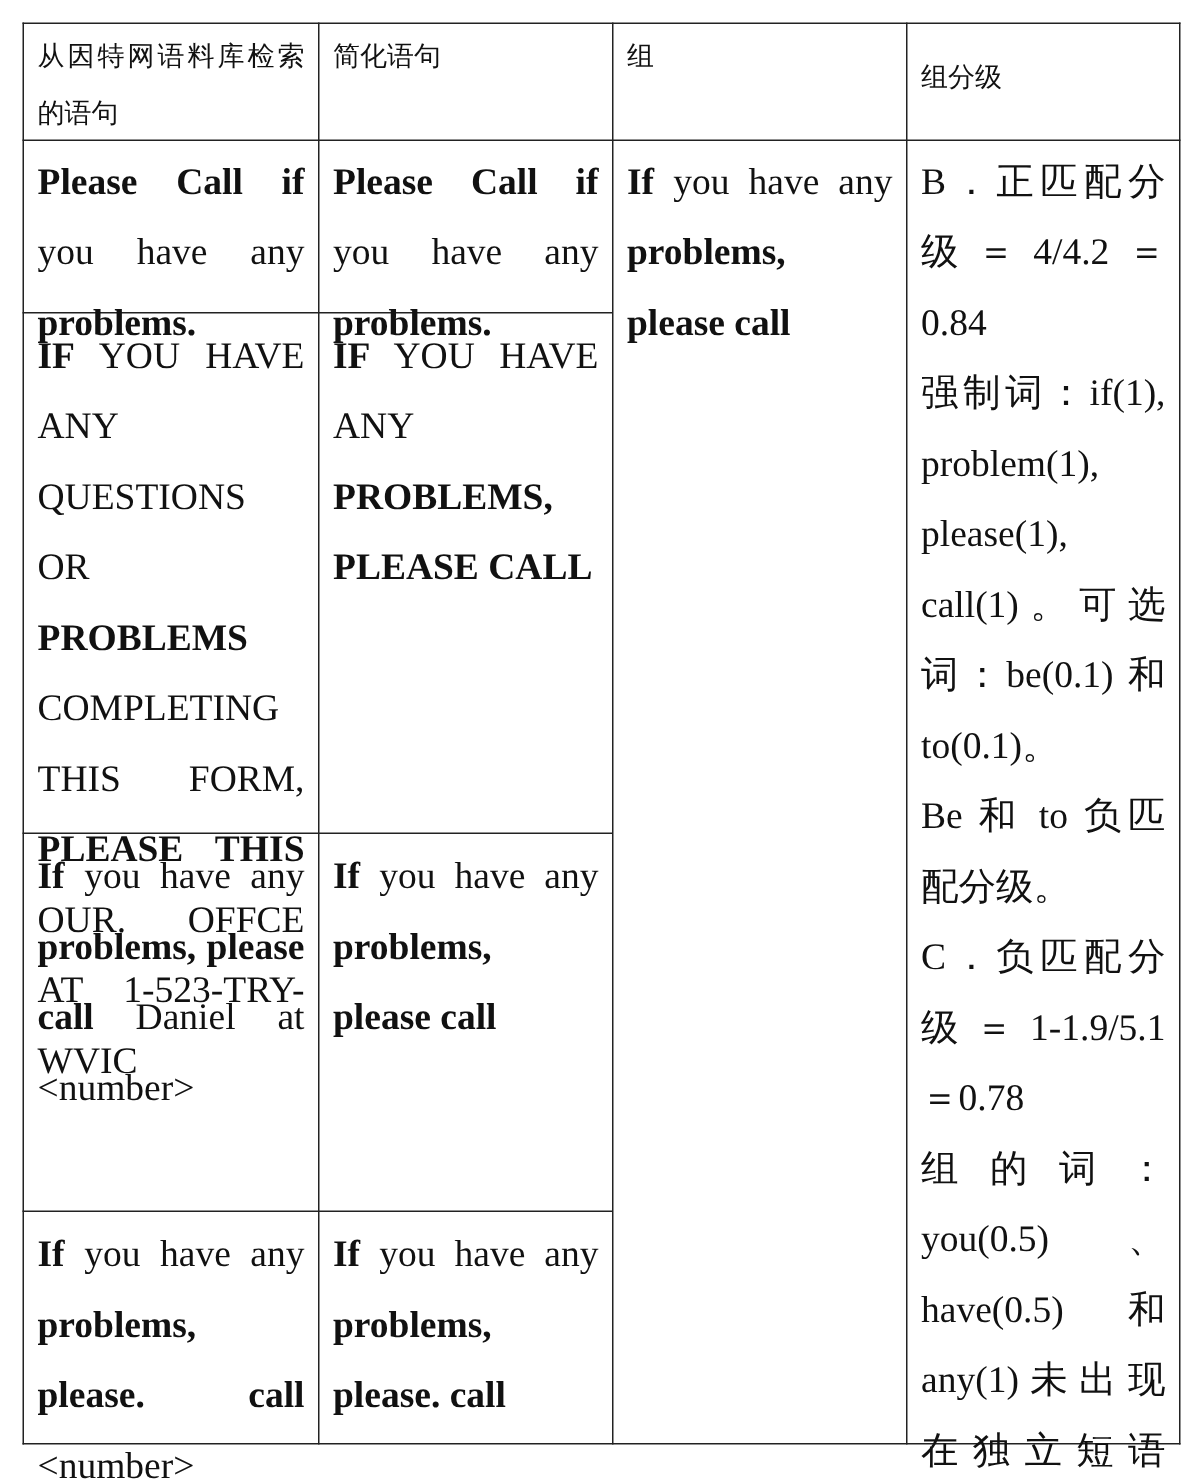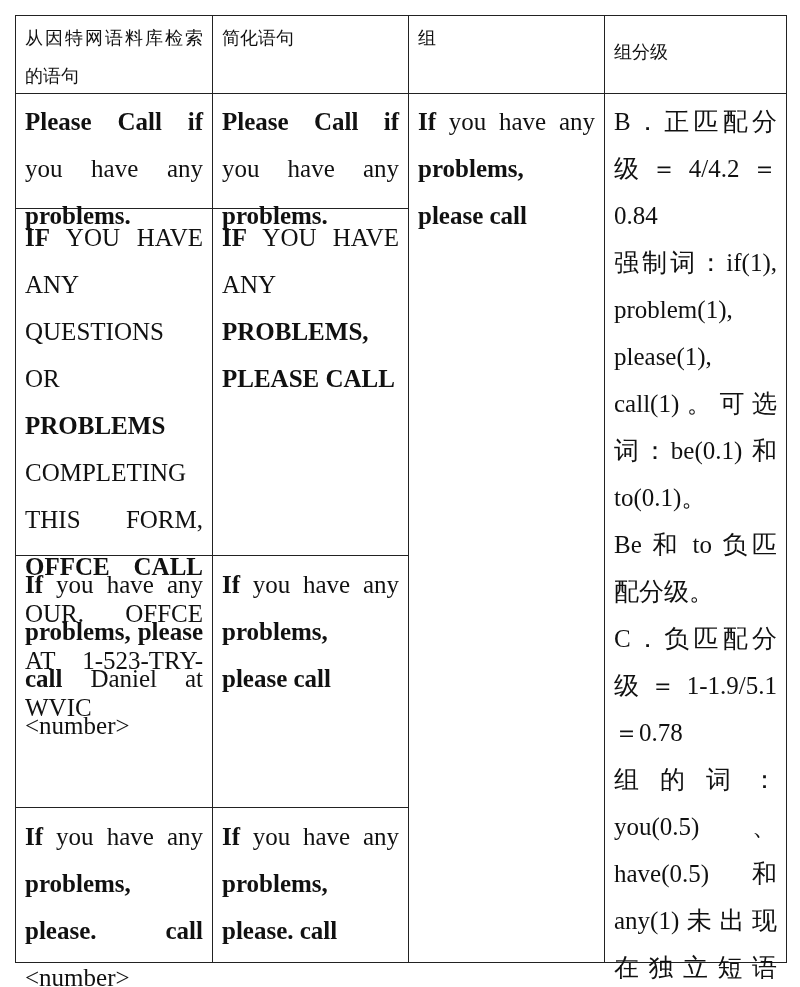--- a/index.html
+++ b/index.html
@@ -31,21 +31,21 @@
   <div class="hline" style="top:947px;left:0;width:772px"></div>
 
   <div class="cell hdr" style="left:1px;top:1px;width:196px">从因特网语料库检索的语句</div>
   <div class="cell hdr" style="left:198px;top:1px;width:195px">简化语句</div>
   <div class="cell hdr" style="left:394px;top:1px;width:195px">组</div>
   <div class="cell hdr" style="left:590px;top:15px;width:181px">组分级</div>
 
   <div class="cell rich" style="left:1px;top:83px;width:196px"><span class="b">Please Call if</span><span> you have any </span><span class="b">problems.</span></div>
   <div class="cell rich" style="left:198px;top:83px;width:195px"><span class="b">Please Call if</span><span> you have any </span><span class="b">problems.</span></div>
 
-  <div class="cell rich" style="left:1px;top:199px;width:196px"><span class="b">IF</span><span> YOU HAVE ANY QUESTIONS OR </span><span class="b">PROBLEMS</span><span> COMPLETING THIS FORM, </span><span class="b">OFFCE CALL</span><span> OUR. OFFCE AT 1-523-TRY-WVIC</span></div>
+  <div class="cell rich" style="left:1px;top:199px;width:196px"><span class="b">IF</span><span> YOU HAVE ANY QUESTIONS OR </span><span class="b">PROBLEMS</span><span> COMPLETING THIS FORM, </span><span class="b">PLEASE THIS</span><span> OUR. OFFCE AT 1-523-TRY-WVIC</span></div>
   <div class="cell rich" style="left:198px;top:199px;width:195px"><span class="b">IF</span><span> YOU HAVE ANY </span><span class="b">PROBLEMS, PLEASE CALL</span></div>
 
   <div class="cell rich" style="left:1px;top:546px;width:196px"><span class="b">If</span><span> you have any </span><span class="b">problems, please call</span><span> Daniel at &lt;number&gt;</span></div>
   <div class="cell rich" style="left:198px;top:546px;width:195px"><span class="b">If</span><span> you have any </span><span class="b">problems, please call</span></div>
 
   <div class="cell rich" style="left:1px;top:798px;width:196px"><span class="b">If</span><span> you have any </span><span class="b">problems, please. call</span><span> &lt;number&gt;</span></div>
   <div class="cell rich" style="left:198px;top:798px;width:195px"><span class="b">If</span><span> you have any </span><span class="b">problems, please. call</span></div>
 
   <div class="cell rich" style="left:394px;top:83px;width:195px"><span class="b">If</span><span> you have any </span><span class="b">problems, please call</span></div>
 

